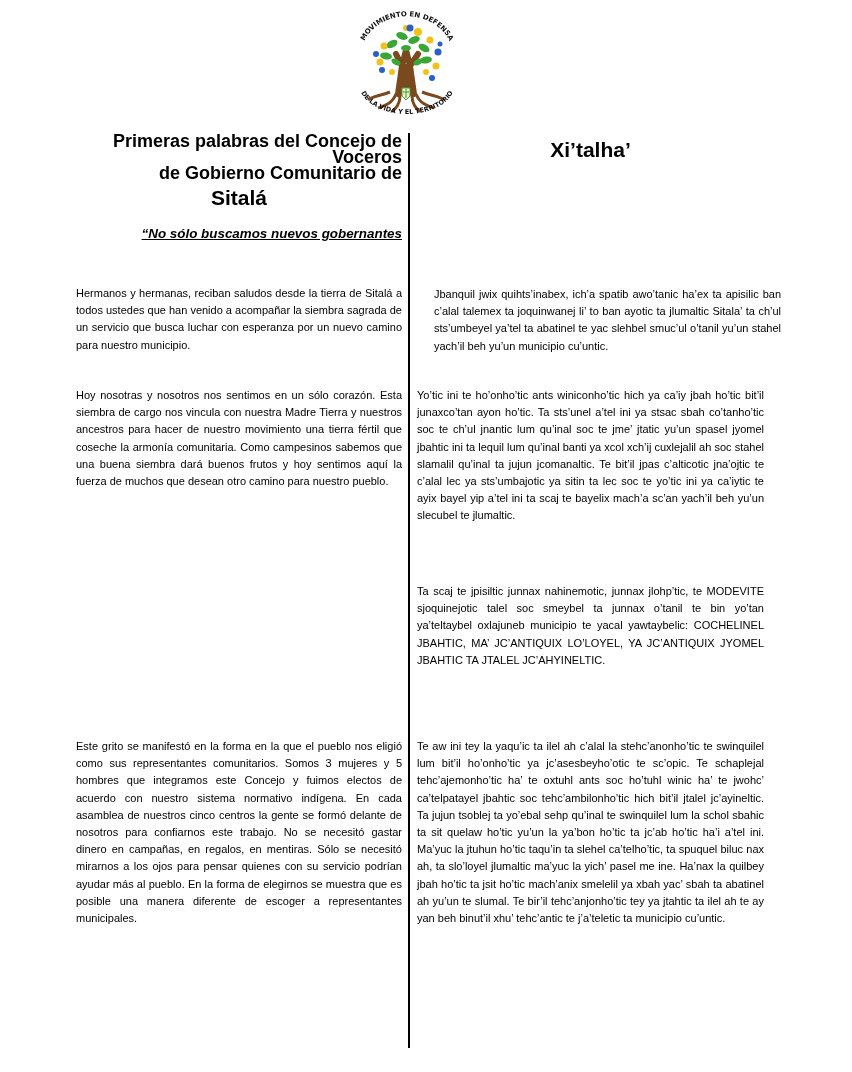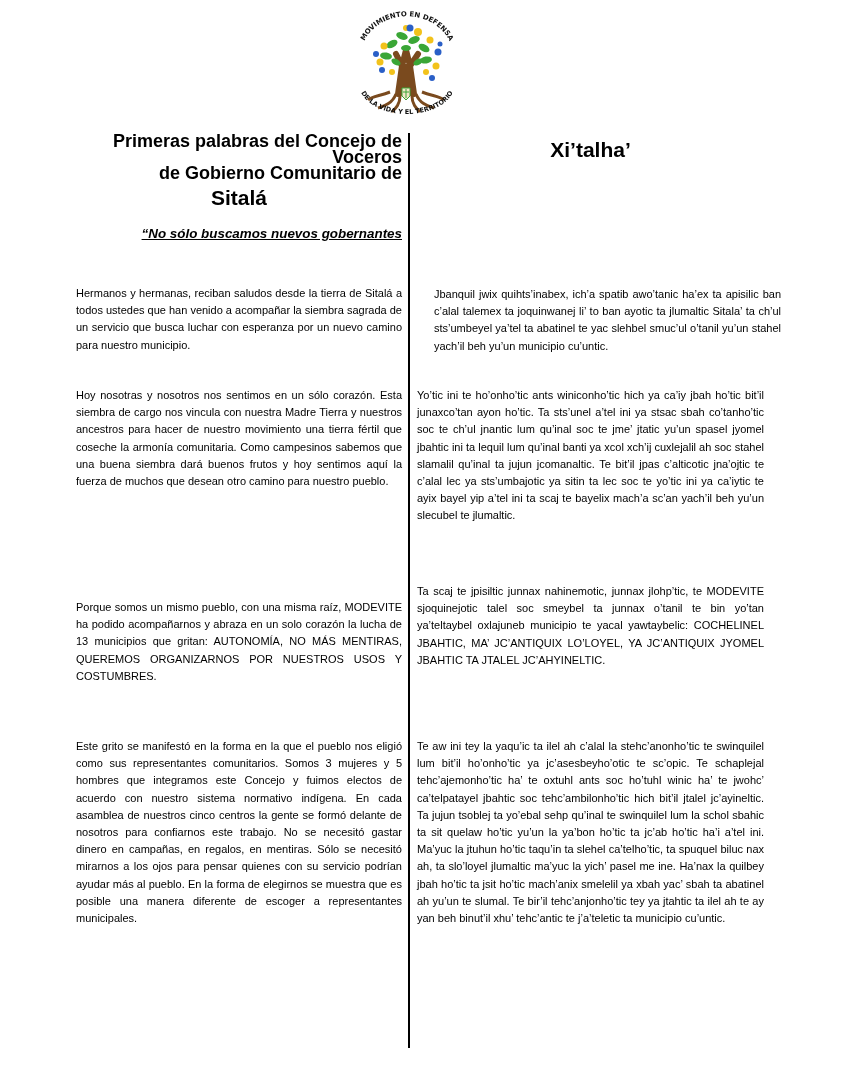--- a/index.html
+++ b/index.html
@@ -82,21 +82,20 @@
     <div>Primeras palabras del Concejo de Voceros</div>
     <div>de Gobierno Comunitario de</div>
   </div>
   <div class="place">Sitalá</div>
   <div class="quote" style="margin-top:12px;text-decoration:underline;">
     <div>“No sólo buscamos nuevos gobernantes</div>
   </div>
 
   <p class="para" style="top:152px;margin:0;">Hermanos y hermanas, reciban saludos desde la tierra de Sitalá a todos ustedes que han venido a acompañar la siembra sagrada de un servicio que busca luchar con esperanza por un nuevo camino para nuestro municipio.</p>
   <p class="para" style="top:254px;margin:0;">Hoy nosotras y nosotros nos sentimos en un sólo corazón. Esta siembra de cargo nos vincula con nuestra Madre Tierra y nuestros ancestros para hacer de nuestro movimiento una tierra fértil que coseche  la armonía comunitaria. Como campesinos sabemos que una buena siembra dará buenos frutos y hoy sentimos aquí la fuerza de muchos que desean otro camino para nuestro pueblo.</p>
-  <p class="para" style="top:466px;margin:0;">Porque somos un mismo pueblo, con una misma raíz, MODEVITE ha podido acompañarnos y abraza en un solo corazón la lucha de 13 municipios que gritan: AUTONOMÍA, NO MÁS MENTIRAS, QUEREMOS ORGANIZARNOS POR NUESTROS USOS Y COSTUMBRES.</p>
   <p class="para" style="top:605px;margin:0;">Este grito se manifestó en la forma en la que el pueblo nos eligió como sus representantes comunitarios. Somos 3 mujeres y 5 hombres que integramos  este Concejo y fuimos electos de acuerdo con nuestro sistema normativo indígena. En cada asamblea de nuestros cinco centros la gente se formó delante de nosotros para confiarnos este trabajo.  No se necesitó gastar dinero en campañas, en regalos, en mentiras. Sólo se necesitó  mirarnos a los ojos para pensar  quienes con su servicio podrían ayudar más al pueblo. En la forma de  elegirnos se muestra que es posible una manera diferente de escoger a representantes municipales.</p>
 </section>
 
 <section class="col right">
   <div class="head">
   </div>
   <div class="place">Xi’talha’</div>
 
   <p class="para" style="top:136px;margin:17px;">Jbanquil jwix quihts’inabex, ich’a spatib awo’tanic ha’ex ta apisilic ban c’alal talemex ta joquinwanej li’ to ban ayotic ta jlumaltic Sitala’ ta ch’ul sts’umbeyel ya’tel ta abatinel te yac slehbel smuc’ul o’tanil yu’un stahel yach’il beh yu’un municipio cu’untic.</p>
   <p class="para" style="top:254px;margin:0;">Yo’tic ini te ho’onho’tic ants winiconho’tic hich ya ca’iy jbah ho’tic bit’il junaxco’tan ayon ho’tic. Ta sts’unel a’tel ini ya stsac sbah co’tanho’tic soc te ch’ul jnantic lum qu’inal soc te jme’ jtatic yu’un spasel jyomel jbahtic ini ta lequil lum qu’inal banti ya xcol xch’ij cuxlejalil ah soc stahel slamalil qu’inal ta jujun jcomanaltic. Te bit’il jpas c’alticotic jna’ojtic te c’alal lec ya sts’umbajotic ya sitin ta lec soc te yo’tic ini ya ca’iytic te ayix bayel yip a’tel ini ta scaj te bayelix mach’a sc’an yach’il beh yu’un slecubel te jlumaltic.</p>

